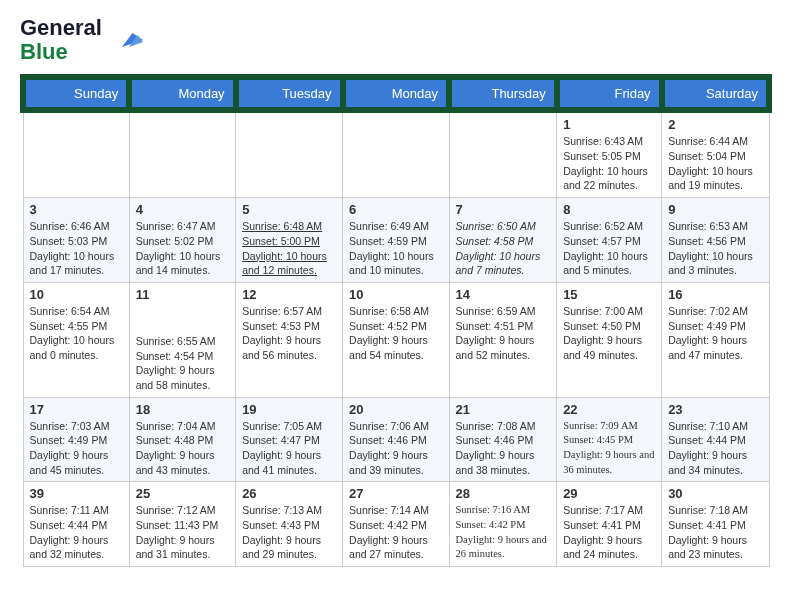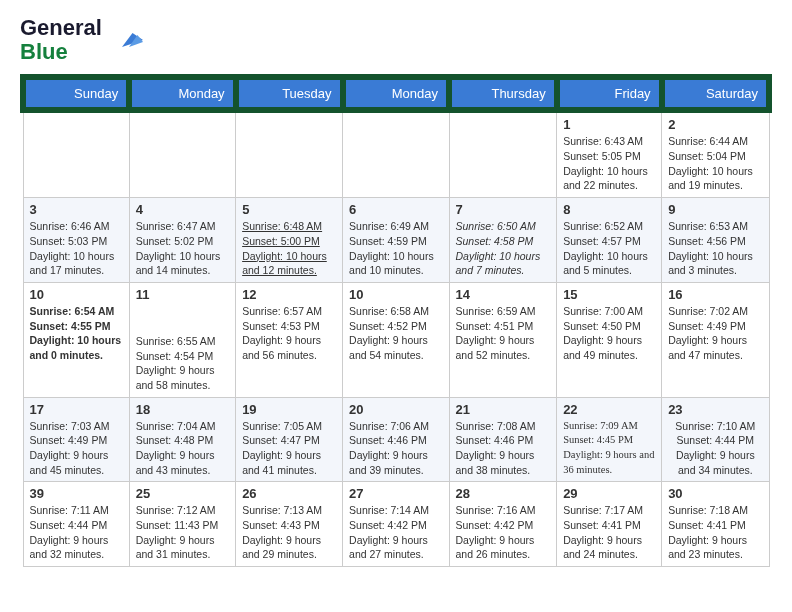--- a/index.html
+++ b/index.html
@@ -117,21 +117,21 @@
           <td>
             <div class="day-num">9</div>
             <div class="day-info" style="white-space: pre-line;">Sunrise: 6:53 AM
 Sunset: 4:56 PM
 Daylight: 10 hours and 3 minutes.</div>
           </td>
         </tr>
         <tr>
           <td>
             <div class="day-num">10</div>
-            <div class="day-info" style="white-space: pre-line; font-weight: bold;">Sunrise: 6:54 AM
+            <div class="day-info" style="white-space: pre-line;">Sunrise: 6:54 AM
 Sunset: 4:55 PM
 Daylight: 10 hours and 0 minutes.</div>
           </td>
           <td>
             <div class="day-num">11</div>
             <div class="day-info" style="white-space: pre-line; margin-top: 32px;">Sunrise: 6:55 AM
 Sunset: 4:54 PM
 Daylight: 9 hours and 58 minutes.</div>
           </td>
           <td>
@@ -197,21 +197,21 @@
 Daylight: 9 hours and 38 minutes.</div>
           </td>
           <td>
             <div class="day-num">22</div>
             <div class="day-info" style="white-space: pre-line; font-family: Liberation Serif, serif;">Sunrise: 7:09 AM
 Sunset: 4:45 PM
 Daylight: 9 hours and 36 minutes.</div>
           </td>
           <td>
             <div class="day-num">23</div>
-            <div class="day-info" style="white-space: pre-line; text-align: center;">Sunrise: 7:10 AM
+            <div class="day-info" style="white-space: pre-line;">Sunrise: 7:10 AM
 Sunset: 4:44 PM
 Daylight: 9 hours and 34 minutes.</div>
           </td>
         </tr>
         <tr>
           <td>
             <div class="day-num">39</div>
             <div class="day-info" style="white-space: pre-line;">Sunrise: 7:11 AM
 Sunset: 4:44 PM
 Daylight: 9 hours and 32 minutes.</div>
@@ -229,21 +229,21 @@
 Daylight: 9 hours and 29 minutes.</div>
           </td>
           <td>
             <div class="day-num">27</div>
             <div class="day-info" style="white-space: pre-line;">Sunrise: 7:14 AM
 Sunset: 4:42 PM
 Daylight: 9 hours and 27 minutes.</div>
           </td>
           <td>
             <div class="day-num">28</div>
-            <div class="day-info" style="white-space: pre-line;">Sunrise: 7:16 AM
+            <div class="day-info" style="white-space: pre-line; font-family: Liberation Serif, serif;">Sunrise: 7:16 AM
 Sunset: 4:42 PM
 Daylight: 9 hours and 26 minutes.</div>
           </td>
           <td>
             <div class="day-num">29</div>
             <div class="day-info" style="white-space: pre-line;">Sunrise: 7:17 AM
 Sunset: 4:41 PM
 Daylight: 9 hours and 24 minutes.</div>
           </td>
           <td>

